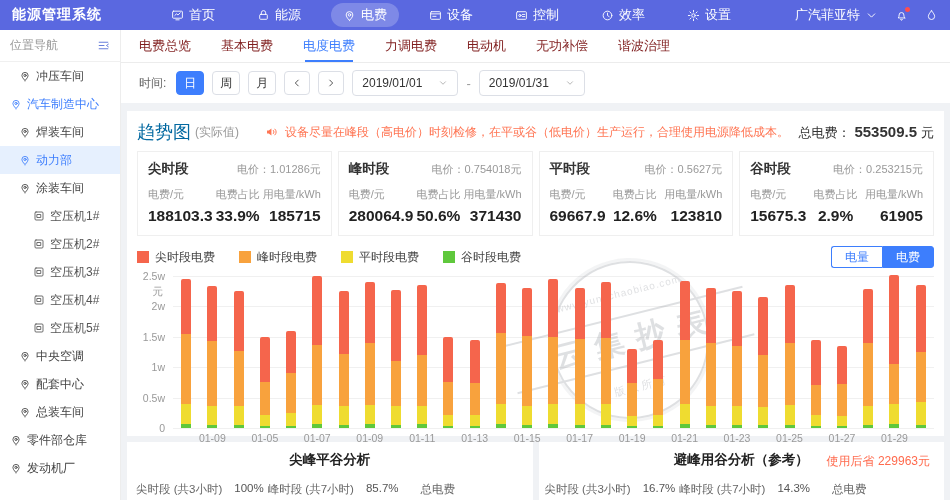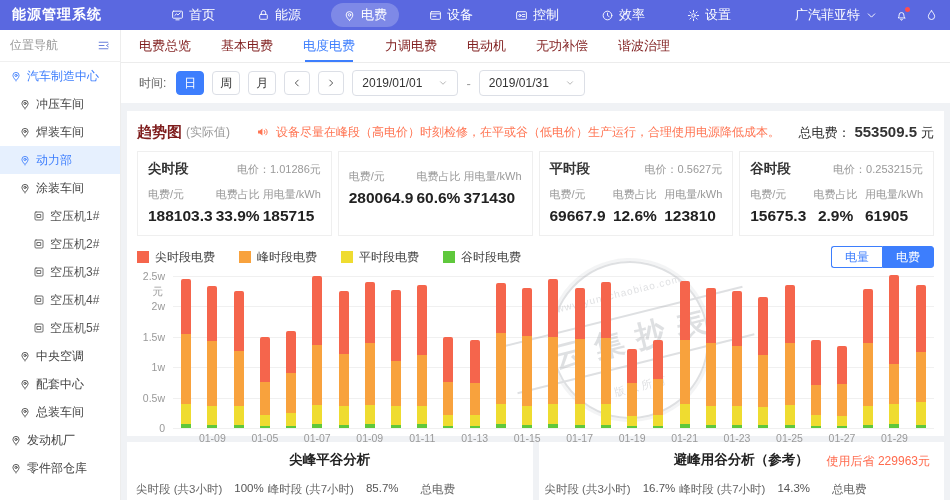--- a/index.html
+++ b/index.html
@@ -44,37 +44,37 @@
   .btn.primary{background:#3D7EFD;border-color:#3D7EFD;color:#fff}
   .btn .icon svg{width:10px;height:10px;stroke-width:2}
   .select{height:26px;border:1px solid #DCDFE6;border-radius:4px;display:flex;align-items:center;gap:16px;padding:0 9px;font-size:12px;color:#333;cursor:pointer;background:#fff}
   .select .icon{color:#999}
   .select .icon svg{width:10px;height:10px}
   .dash{color:#999}
 
   
   .trend-panel{background:#fff;margin:8px 6px 0 6px;padding:8px 10px;position:relative;height:325px;flex-shrink:0}
   .trend-head{display:flex;align-items:center;height:26px}
-  .trend-title{font-size:15px;font-weight:bold;color:#7f1d1d}
+  .trend-title{font-size:18px;font-weight:normal;color:#0369a1}
   .trend-sub{font-size:12px;color:#999;margin-left:4px}
   .notice{display:flex;align-items:center;gap:6px;color:#FF7452;font-size:12px;margin-left:26px;flex:1;min-width:0;white-space:nowrap;overflow:hidden}
   .notice .icon svg{width:14px;height:14px}
   .total-fee{display:flex;align-items:baseline;gap:4px;white-space:nowrap;font-size:13px;color:#333}
   .total-fee b{font-size:15px;font-weight:bold}
 
   .cards{display:flex;gap:6px;margin-top:6px}
   .card{flex:1;border:1px solid #EFEFEF;padding:8px 10px 10px;background:#fff}
   .card-head{display:flex;justify-content:space-between;align-items:baseline;white-space:nowrap}
   .card-name{font-weight:bold;font-size:13.5px}
   .card-price{font-size:11px;color:#999}
   .card-cols{display:flex;justify-content:space-between;margin-top:9px}
   .ccol{display:flex;flex-direction:column;gap:5px}
   .ccol .lbl{font-size:11px;color:#999;white-space:nowrap}
   .ccol .val{font-size:15.5px;font-weight:bold;color:#222;white-space:nowrap}
-  .ccol.c2{text-align:center}.ccol.c3{}
+  .ccol.c2{text-align:center}.ccol.c3{text-align:right}
 
   .legend-row{display:flex;align-items:center;margin-top:10px}
   .legend{display:flex;gap:24px;flex:1}
   .leg{display:flex;align-items:center;gap:6px;font-size:12px;color:#444;cursor:pointer}
   .leg .sq{width:12px;height:12px}
   .toggle{display:flex}
   .tg{height:22px;padding:0 13px;font-size:12px;display:flex;align-items:center;border:1px solid #3D7EFD;color:#3D7EFD;background:#fff;cursor:pointer}
   .tg.on{background:#3D7EFD;color:#fff}
   .tg:first-child{border-radius:3px 0 0 3px;border-right:none}
   .tg:last-child{border-radius:0 3px 3px 0}
@@ -211,37 +211,37 @@
   <aside class="sidebar">
     <div class="side-header">
       <span>位置导航</span>
       <span class="icon side-collapse">
           <svg viewBox="0 0 24 24">
             <path d="M4 6h16M4 12h9M4 18h16M21 9.5l-3.5 2.5 3.5 2.5"></path>
           </svg>
         </span>
     </div>
     <div id="side-items">
+        <div class="side-item lvl1">
+          <span class="icon">
+            <svg viewBox="0 0 24 24">
+              <path d="M12 21s-6.2-5.4-6.2-10A6.2 6.2 0 0 1 18.2 11c0 4.6-6.2 10-6.2 10z"></path>
+              <circle cx="12" cy="10.8" r="2.3"></circle>
+            </svg>
+          </span>
+          <span>冲压车间</span>
+        </div>
         <div class="side-item lvl0 blue">
           <span class="icon">
             <svg viewBox="0 0 24 24">
               <path d="M12 21s-6.2-5.4-6.2-10A6.2 6.2 0 0 1 18.2 11c0 4.6-6.2 10-6.2 10z"></path>
               <circle cx="12" cy="10.8" r="2.3"></circle>
             </svg>
           </span>
           <span>汽车制造中心</span>
-        </div>
-        <div class="side-item lvl1">
-          <span class="icon">
-            <svg viewBox="0 0 24 24">
-              <path d="M12 21s-6.2-5.4-6.2-10A6.2 6.2 0 0 1 18.2 11c0 4.6-6.2 10-6.2 10z"></path>
-              <circle cx="12" cy="10.8" r="2.3"></circle>
-            </svg>
-          </span>
-          <span>冲压车间</span>
         </div>
         <div class="side-item lvl1">
           <span class="icon">
             <svg viewBox="0 0 24 24">
               <path d="M12 21s-6.2-5.4-6.2-10A6.2 6.2 0 0 1 18.2 11c0 4.6-6.2 10-6.2 10z"></path>
               <circle cx="12" cy="10.8" r="2.3"></circle>
             </svg>
           </span>
           <span>焊装车间</span>
         </div>
@@ -335,30 +335,30 @@
           </span>
           <span>总装车间</span>
         </div>
         <div class="side-item lvl0">
           <span class="icon">
             <svg viewBox="0 0 24 24">
               <path d="M12 21s-6.2-5.4-6.2-10A6.2 6.2 0 0 1 18.2 11c0 4.6-6.2 10-6.2 10z"></path>
               <circle cx="12" cy="10.8" r="2.3"></circle>
             </svg>
           </span>
+          <span>零件部仓库</span>
+        </div>
+        <div class="side-item lvl0">
+          <span class="icon">
+            <svg viewBox="0 0 24 24">
+              <path d="M12 21s-6.2-5.4-6.2-10A6.2 6.2 0 0 1 18.2 11c0 4.6-6.2 10-6.2 10z"></path>
+              <circle cx="12" cy="10.8" r="2.3"></circle>
+            </svg>
+          </span>
           <span>发动机厂</span>
-        </div>
-        <div class="side-item lvl0">
-          <span class="icon">
-            <svg viewBox="0 0 24 24">
-              <path d="M12 21s-6.2-5.4-6.2-10A6.2 6.2 0 0 1 18.2 11c0 4.6-6.2 10-6.2 10z"></path>
-              <circle cx="12" cy="10.8" r="2.3"></circle>
-            </svg>
-          </span>
-          <span>零件部仓库</span>
         </div>
       </div>
   </aside>
 
   <section class="content">
     <div class="tabs-row" id="tabs">
         <div class="tab">电费总览</div>
         <div class="tab">基本电费</div>
         <div class="tab active">电度电费</div>
         <div class="tab">力调电费</div>
@@ -442,28 +442,32 @@
                 <div class="lbl">电费占比</div>
                 <div class="val">33.9%</div>
               </div>
               <div class="ccol c3">
                 <div class="lbl">用电量/kWh</div>
                 <div class="val">185715</div>
               </div>
             </div>
           </div>
           <div class="card">
+            <div class="card-head">
+              <span class="card-name">峰时段</span>
+              <span class="card-price">电价：0.754018元</span>
+            </div>
             <div class="card-cols">
               <div class="ccol c1">
                 <div class="lbl">电费/元</div>
                 <div class="val">280064.9</div>
               </div>
               <div class="ccol c2">
                 <div class="lbl">电费占比</div>
-                <div class="val">60.6%</div>
+                <div class="val">50.6%</div>
               </div>
               <div class="ccol c3">
                 <div class="lbl">用电量/kWh</div>
                 <div class="val">371430</div>
               </div>
             </div>
           </div>
           <div class="card">
             <div class="card-head">
               <span class="card-name">平时段</span>

